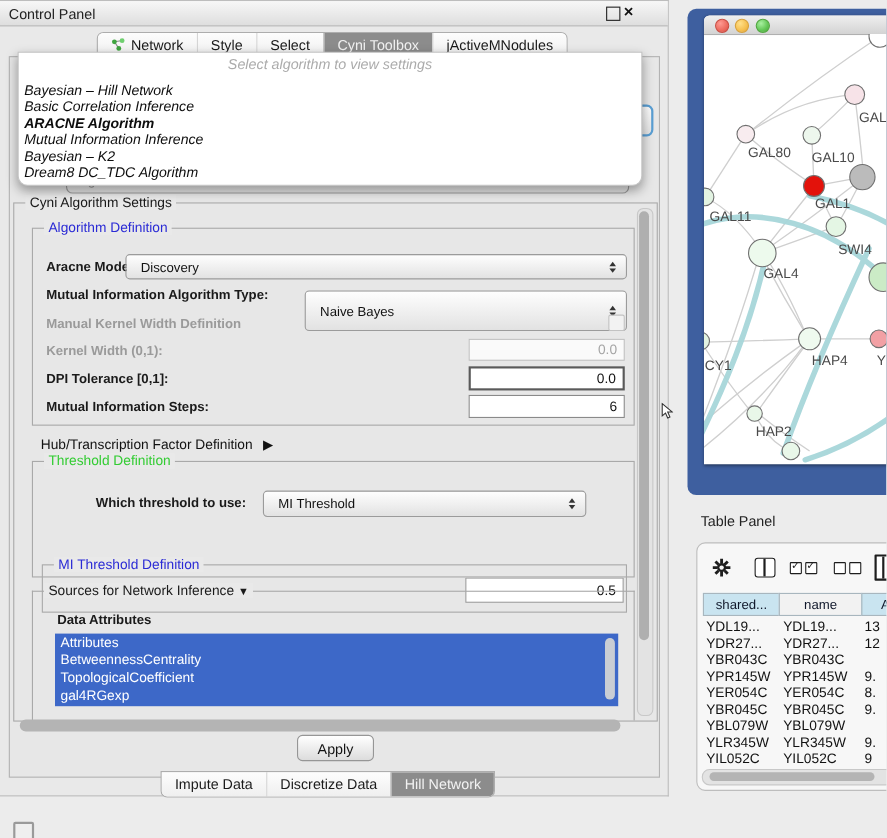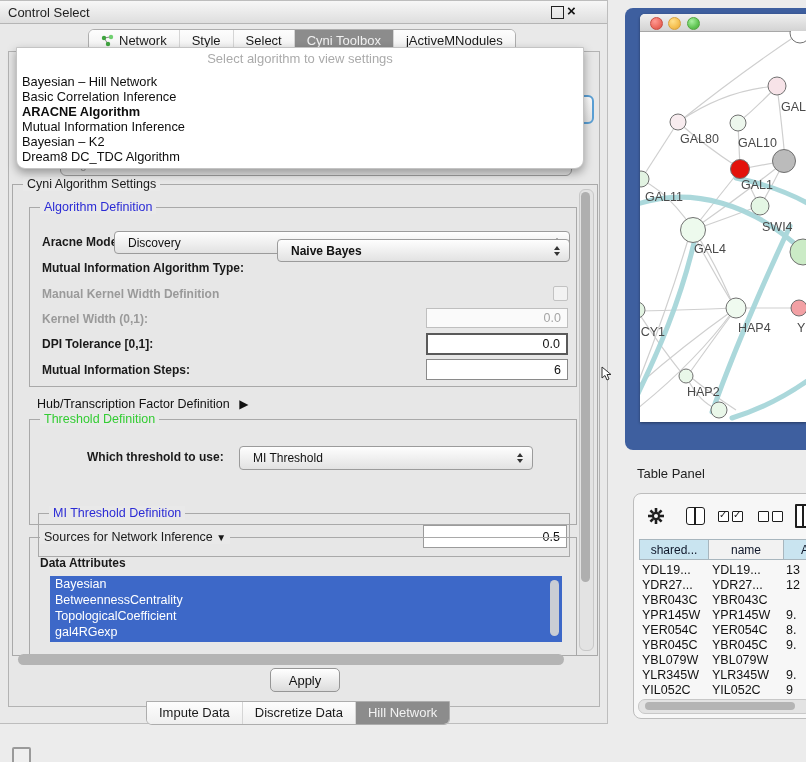--- a/index.html
+++ b/index.html
@@ -40,21 +40,21 @@
   .field.strong{border:2px solid #5A5A5A;}
   .checkbox{position:absolute;width:13px;height:13px;background:#F2F2F2;border:1px solid #C2C2C2;border-radius:2px;}
   .btn{position:absolute;background:linear-gradient(#FFFFFF,#DCDCDC);border:1px solid #969696;border-radius:5px;
        font-size:13px;color:#111;display:flex;align-items:center;justify-content:center;}
   
   .vtrack{position:absolute;background:#E3E3E3;border:1px solid #C8C8C8;border-radius:6px;}
   .vthumb{position:absolute;background:#AFAFAF;border-radius:5px;}
   .hthumb{position:absolute;background:#B4B4B4;border-radius:6px;}
   
   .popup{left:16px;top:46px;width:566px;height:120px;background:#FFFFFF;border:1px solid #C4C4C4;
-         border-radius:0 0 9px 9px;box-shadow:0 4px 10px rgba(0,0,0,.35);z-index:10;}
+         border-radius:0 0 9px 9px;box-shadow:0 4px 10px rgba(0,0,0,.35);z-index:10;font-style:italic;}
   .popup .ph{position:absolute;top:3px;left:0;width:100%;text-align:center;font-size:13px;color:#ABABAB;}
   .popup .item{position:absolute;left:5px;font-size:12.8px;color:#0d0d0d;white-space:nowrap;}
   .popup .item.bold{font-weight:bold;}
   
   .sel-list{position:absolute;background:#3D68C8;color:#FFFFFF;font-size:12.5px;overflow:hidden;}
   .sel-list .li{padding-left:5px;height:16px;line-height:16px;white-space:nowrap;}
   
   .netframe{left:625px;top:8px;width:181px;height:442px;background:#3E5F9F;border-radius:8px 0 0 8px;}
   .macwin{position:absolute;left:15px;top:6px;width:166px;height:408px;background:#FFF;border-radius:5px 0 0 0;
           box-shadow:0 1px 3px rgba(0,0,0,.4);}
@@ -72,21 +72,21 @@
   svg text{font-family:"Liberation Sans","DejaVu Sans",sans-serif;}
 </style>
 </head>
 <body>
 
 <div class="screen">
 
   <div class="abs cpanel">
 
     <div class="abs cpanel-title">
-      <span>Control Select</span>
+      <span>Control Panel</span>
       <div class="abs float-btn"></div>
       <div class="abs close-btn">×</div>
     </div>
 
     <div class="abs" style="left:88px;top:28px;">
       <div class="tabbar">
         <div class="tab">
           <svg width="13" height="13" viewBox="0 0 13 13">
             <line x1="3" y1="4" x2="9" y2="3" stroke="#888" stroke-width="1"></line>
             <line x1="3" y1="4" x2="7" y2="10" stroke="#888" stroke-width="1"></line>
@@ -139,21 +139,21 @@
       <div class="group" style="left:16px;top:22px;width:546px;height:178px;">
         <span class="gtitle blue">Algorithm Definition</span>
 
         <span class="lbl" style="left:12px;top:27px;">Aracne Mode:</span>
         <div class="combo" style="left:84px;top:23px;width:456px;height:23px;">
           <span>Discovery</span>
             <span class="spin"></span>
         </div>
 
         <span class="lbl" style="left:12px;top:53px;">Mutual Information Algorithm Type:</span>
-        <div class="combo" style="left:247px;top:31px;width:293px;height:23px;font-weight:bold;">
+        <div class="combo" style="left:247px;top:56px;width:293px;height:37px;">
           <span>Naive Bayes</span>
             <span class="spin"></span>
         </div>
 
         <span class="lbl dis" style="left:12px;top:79px;">Manual Kernel Width Definition</span>
         <div class="checkbox" style="left:523px;top:78px;"></div>
 
         <span class="lbl dis" style="left:12px;top:104px;">Kernel Width (0,1):</span>
         <div class="field dis" style="left:396px;top:100px;width:142px;height:20px;">
           <span>0.0</span>
@@ -191,24 +191,24 @@
             <span>0.5</span>
           </div>
         </div>
       </div>
 
       <div class="group" style="left:16px;top:352px;width:546px;height:117px;border-bottom:none;">
         <span class="gtitle">
           <span>Sources for Network Inference</span>
           <span style="font-size:10px;">▼</span>
         </span>
-        <span class="lbl" style="left:10px;top:18px;">Data Attributes</span>
+        <span class="lbl" style="left:22px;top:18px;">Data Attributes</span>
 
         <div class="sel-list" style="left:20px;top:38px;width:512px;height:66px;">
-          <div class="li">Bayesian</div>
+          <div class="li">Attributes</div>
           <div class="li">BetweennessCentrality</div>
           <div class="li">TopologicalCoefficient</div>
           <div class="li">gal4RGexp</div>
           <div class="vthumb" style="right:3px;top:4px;width:9px;height:56px;background:#C9CDD4;"></div>
         </div>
       </div>
     </div>
 
     <div class="hthumb" style="left:18px;top:653px;width:546px;height:11px;"></div>
 

